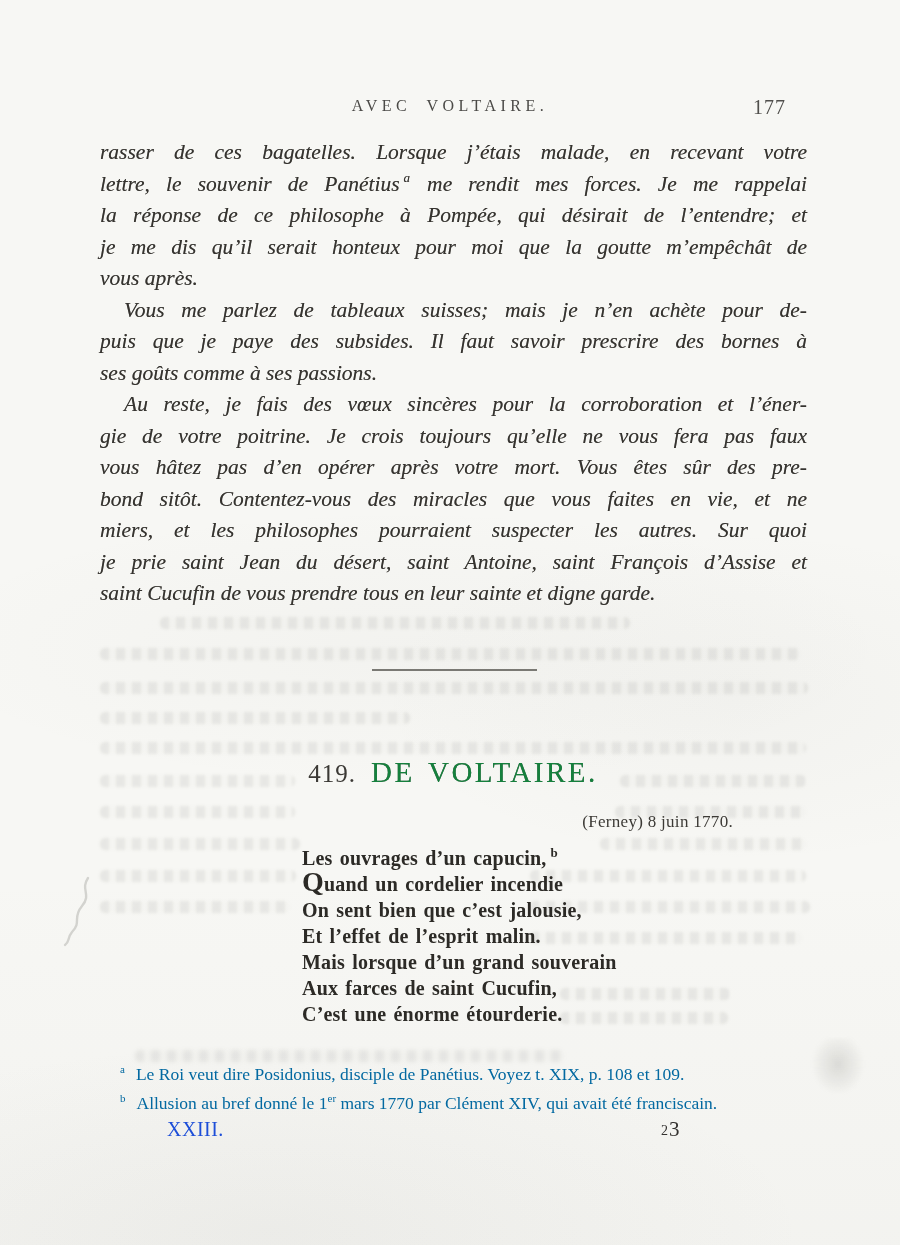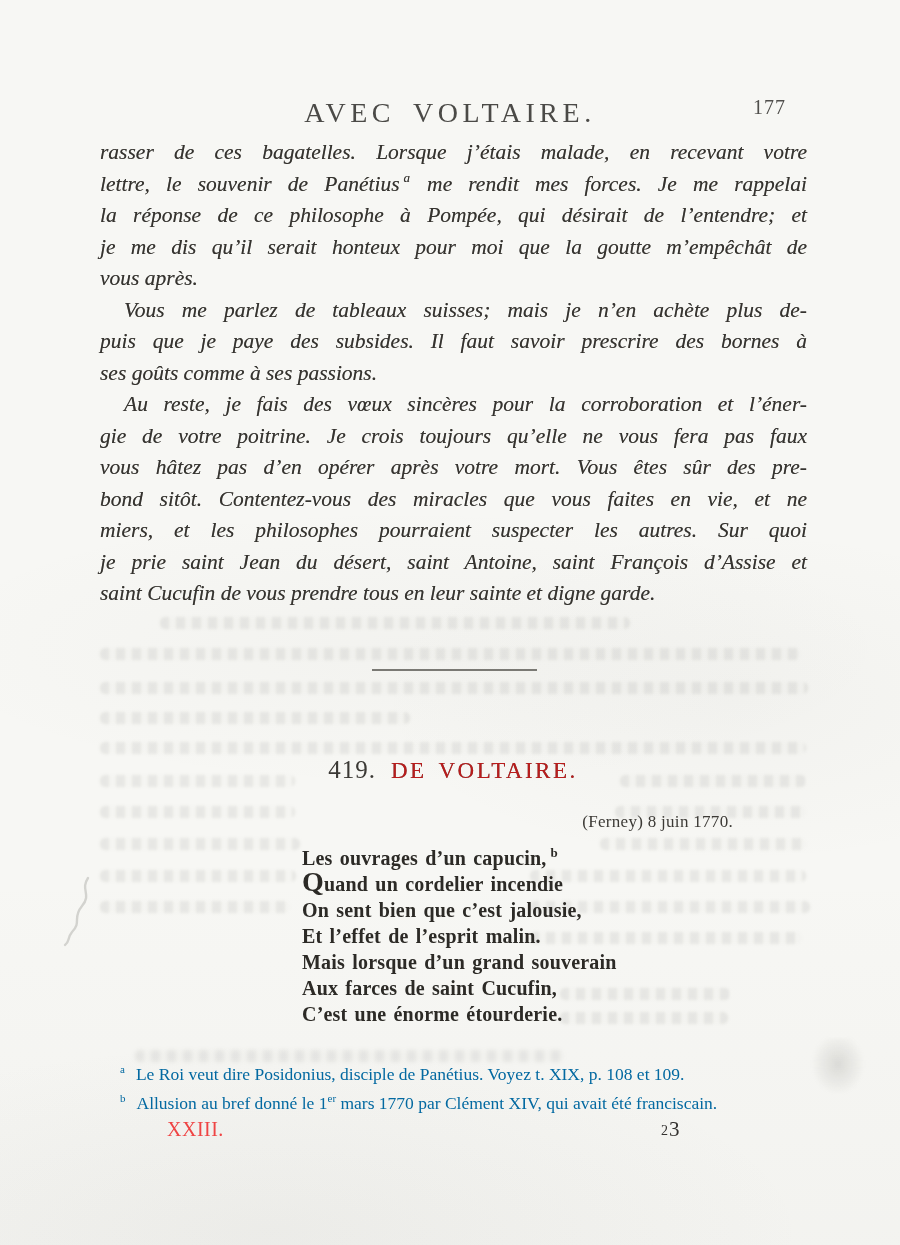--- a/index.html
+++ b/index.html
@@ -24,21 +24,21 @@
   .ghost {
     position:absolute; height:12px; border-radius:5px;
     filter: blur(1.7px);
     background: repeating-linear-gradient(90deg,
       rgba(95,95,88,0.10) 0px, rgba(95,95,88,0.10) 9px,
       rgba(95,95,88,0.015) 9px, rgba(95,95,88,0.015) 16px);
   }
   .running-title {
     position:absolute; left:0; right:0; top:97px;
     text-align:center;
-    font-size:28px; letter-spacing:4.5px; word-spacing:7px;
+    font-size:16px; letter-spacing:4.5px; word-spacing:7px;
     color:#4b4a47;
   }
   .page-number {
     position:absolute; left:753px; top:96px;
     font-size:20px; letter-spacing:1px; color:#504f4c;
   }
   .letter {
     position:absolute; left:100px; top:137px; width:707px;
     font-size:21.5px; line-height:31.5px;
     text-shadow: 0 0 0.5px rgba(53,51,47,0.55);
@@ -52,42 +52,42 @@
     position:absolute; left:372px; top:669px; width:165px; height:2px;
     background:#7a7974;
   }
   .section-heading {
     position:absolute; left:0; right:0; top:756px;
     display:flex; justify-content:center; align-items:baseline; gap:15px;
     transform: translateX(3px);
   }
   .section-number { font-size:25px; letter-spacing:1px; color:#3b3935; }
   .section-title  {
-    font-size:23px; letter-spacing:2.5px; word-spacing:4px; color:#b91c1c;
+    font-size:29px; letter-spacing:2.5px; word-spacing:4px; color:#15803d;
     text-shadow: 0 0 0.6px rgba(47,45,41,0.7);
   }
   .dateline {
     position:absolute; right:167px; top:812px;
     font-size:17px; color:#3c3a36; letter-spacing:0.3px;
   }
   .poem {
     position:absolute; left:302px; top:845px;
     font-size:20px; line-height:26px; font-weight:700;
     color:#2c2a26; letter-spacing:0.2px; word-spacing:2px;
   }
   .poem .initial { font-size:28px; line-height:20px; }
   .footnotes {
     position:absolute; left:120px; top:1060px; width:688px;
     font-size:17.5px; line-height:28.5px; color:#0369a1;
   }
   .footnote-marker { font-size:12px; line-height:0; margin-right:11px; }
   .footnote sup { font-size:11px; line-height:0; }
   .volume-label {
     position:absolute; left:167px; top:1118px;
-    font-size:20px; letter-spacing:0.5px; color:#ef4444;
+    font-size:20px; letter-spacing:0.5px; color:#1d4ed8;
   }
   .signature-mark {
     position:absolute; left:661px; top:1117px;
     font-size:21px; color:#343230;text-align:right;
   }
   .signature-mark .sig-small { font-size:14px; position:relative; top:-1px; margin-right:1px; }
   .pen-mark { position:absolute; left:58px; top:872px; opacity:0.32; filter:blur(0.6px); }
   .smudge {
     position:absolute; left:810px; top:1038px; width:56px; height:58px;
     background: radial-gradient(ellipse at 50% 45%, rgba(125,125,118,0.22), rgba(125,125,118,0.0) 68%);
@@ -134,21 +134,21 @@
 
   <div class="letter">
     <div class="para">
       <div class="tline">rasser de ces bagatelles.  Lorsque j’étais malade, en recevant votre</div>
       <div class="tline"><span>lettre, le souvenir de Panétius</span><sup class="fn-ref">a</sup><span> me rendit mes forces.  Je me rappelai</span></div>
       <div class="tline">la réponse de ce philosophe à Pompée, qui désirait de l’entendre; et</div>
       <div class="tline">je me dis qu’il serait honteux pour moi que la goutte m’empêchât de</div>
       <div class="tline last">vous après.</div>
     </div>
     <div class="para">
-      <div class="tline indent">Vous me parlez de tableaux suisses; mais je n’en achète plus de-</div>
+      <div class="tline indent">Vous me parlez de tableaux suisses; mais je n’en achète pour de-</div>
       <div class="tline">puis que je paye des subsides.  Il faut savoir prescrire des bornes à</div>
       <div class="tline last">ses goûts comme à ses passions.</div>
     </div>
     <div class="para">
       <div class="tline indent">Au reste, je fais des vœux sincères pour la corroboration et l’éner-</div>
       <div class="tline">gie de votre poitrine.  Je crois toujours qu’elle ne vous fera pas faux</div>
       <div class="tline">vous hâtez pas d’en opérer après votre mort.  Vous êtes sûr des pre-</div>
       <div class="tline">bond sitôt.  Contentez-vous des miracles que vous faites en vie, et ne</div>
       <div class="tline">miers, et les philosophes pourraient suspecter les autres.  Sur quoi</div>
       <div class="tline">je prie saint Jean du désert, saint Antoine, saint François d’Assise et</div>

